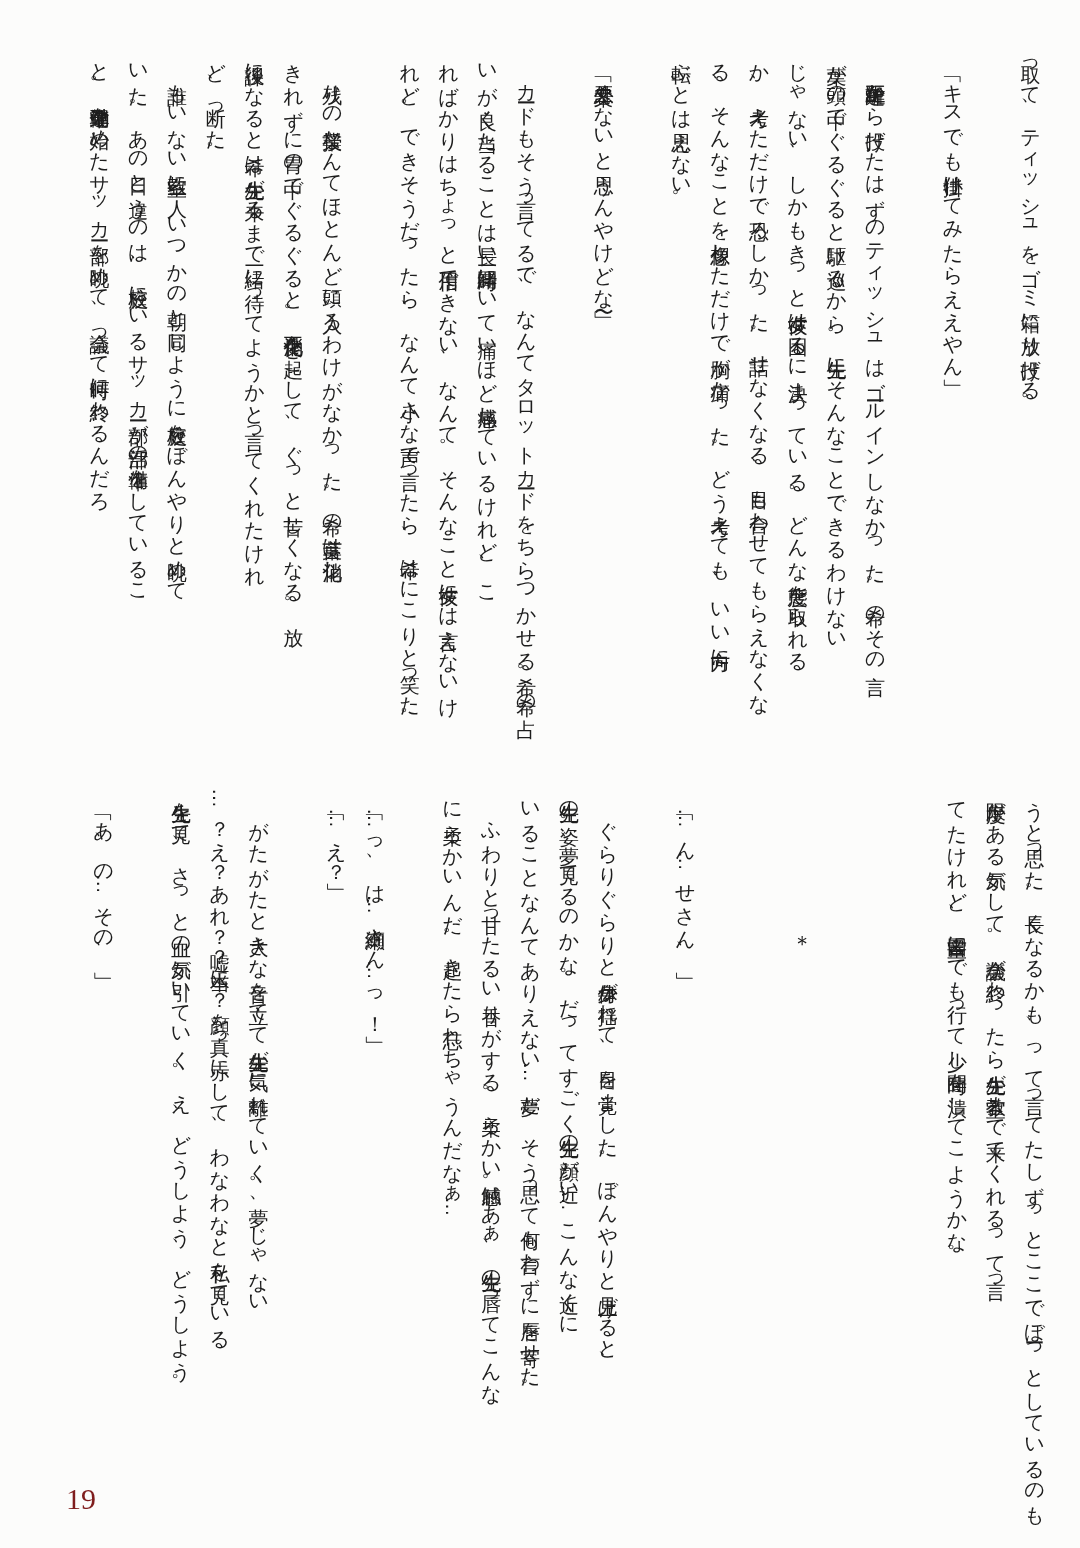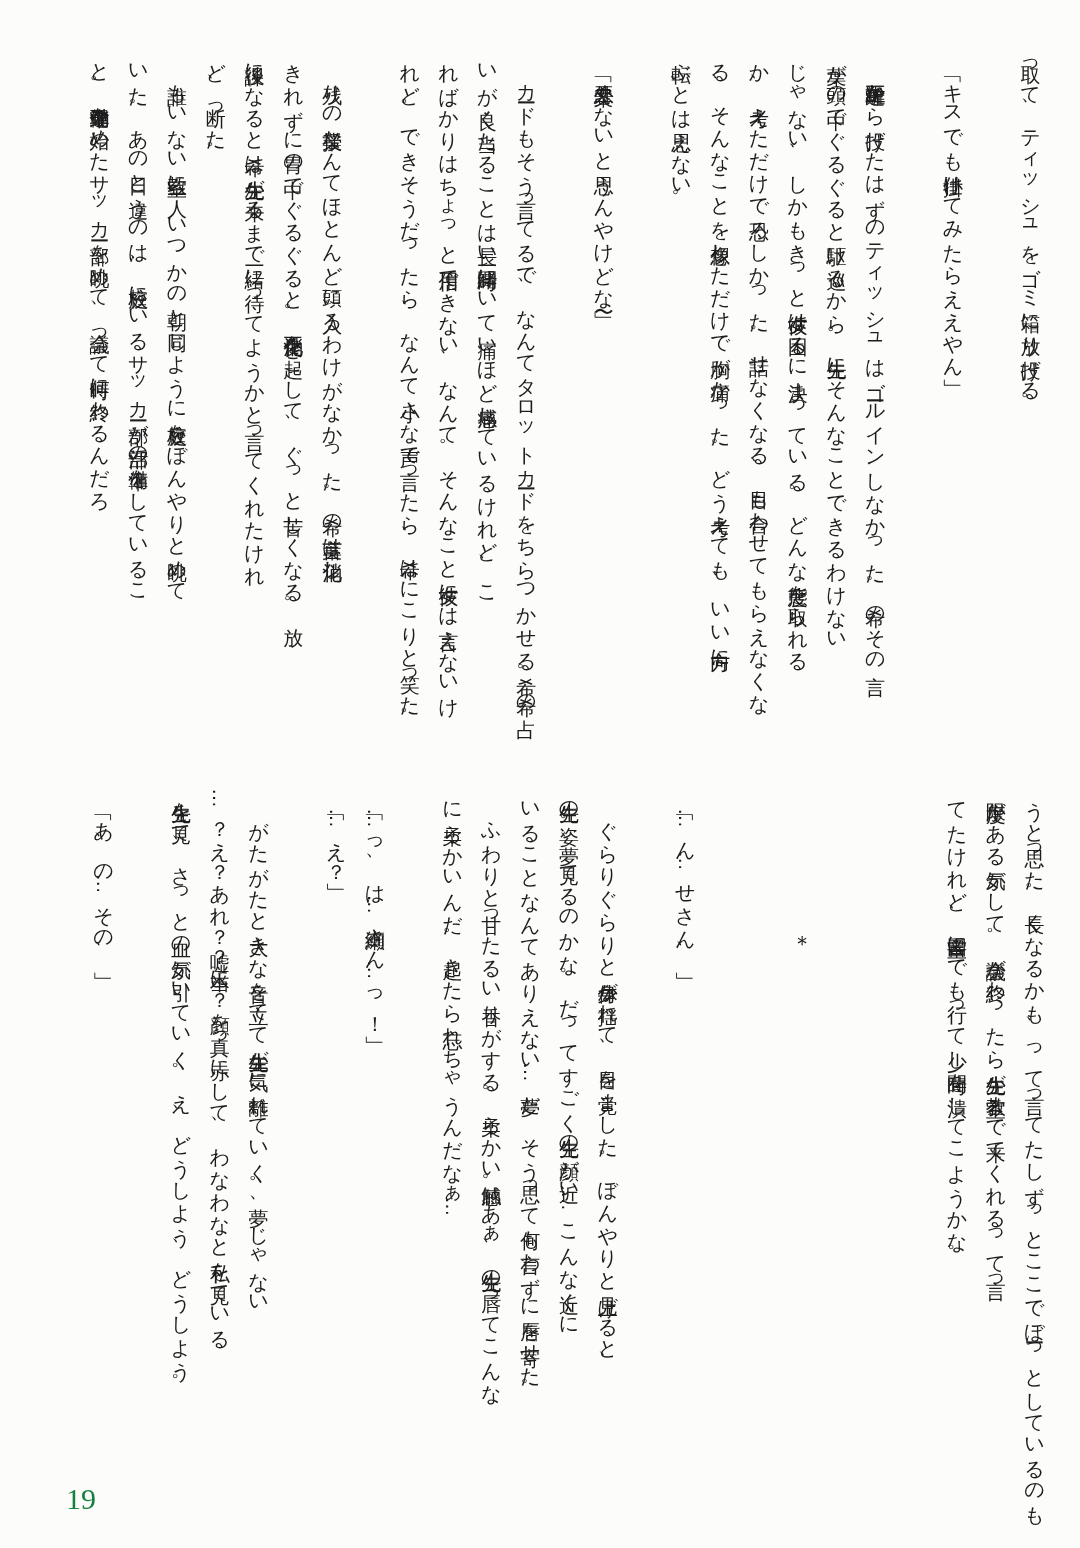--- a/index.html
+++ b/index.html
@@ -46,21 +46,21 @@
   }
   .scene-break {
     font-size: 22px;
   }
   #page-number {
     position: absolute;
     left: 66px;
     top: 1482px;
     font-family: "Liberation Serif", "DejaVu Serif", serif;
     font-size: 30px;
-    color: #15803d;
+    color: #7f1d1d;
   }
 </style>
 </head>
 <body>
 
 <div class="page">
 
   <div id="top-block" class="vblock">
       <p class="tcol">取って、ティッシュをゴミ箱に放り投げる。</p>
       <p class="tcol">&nbsp;</p>

